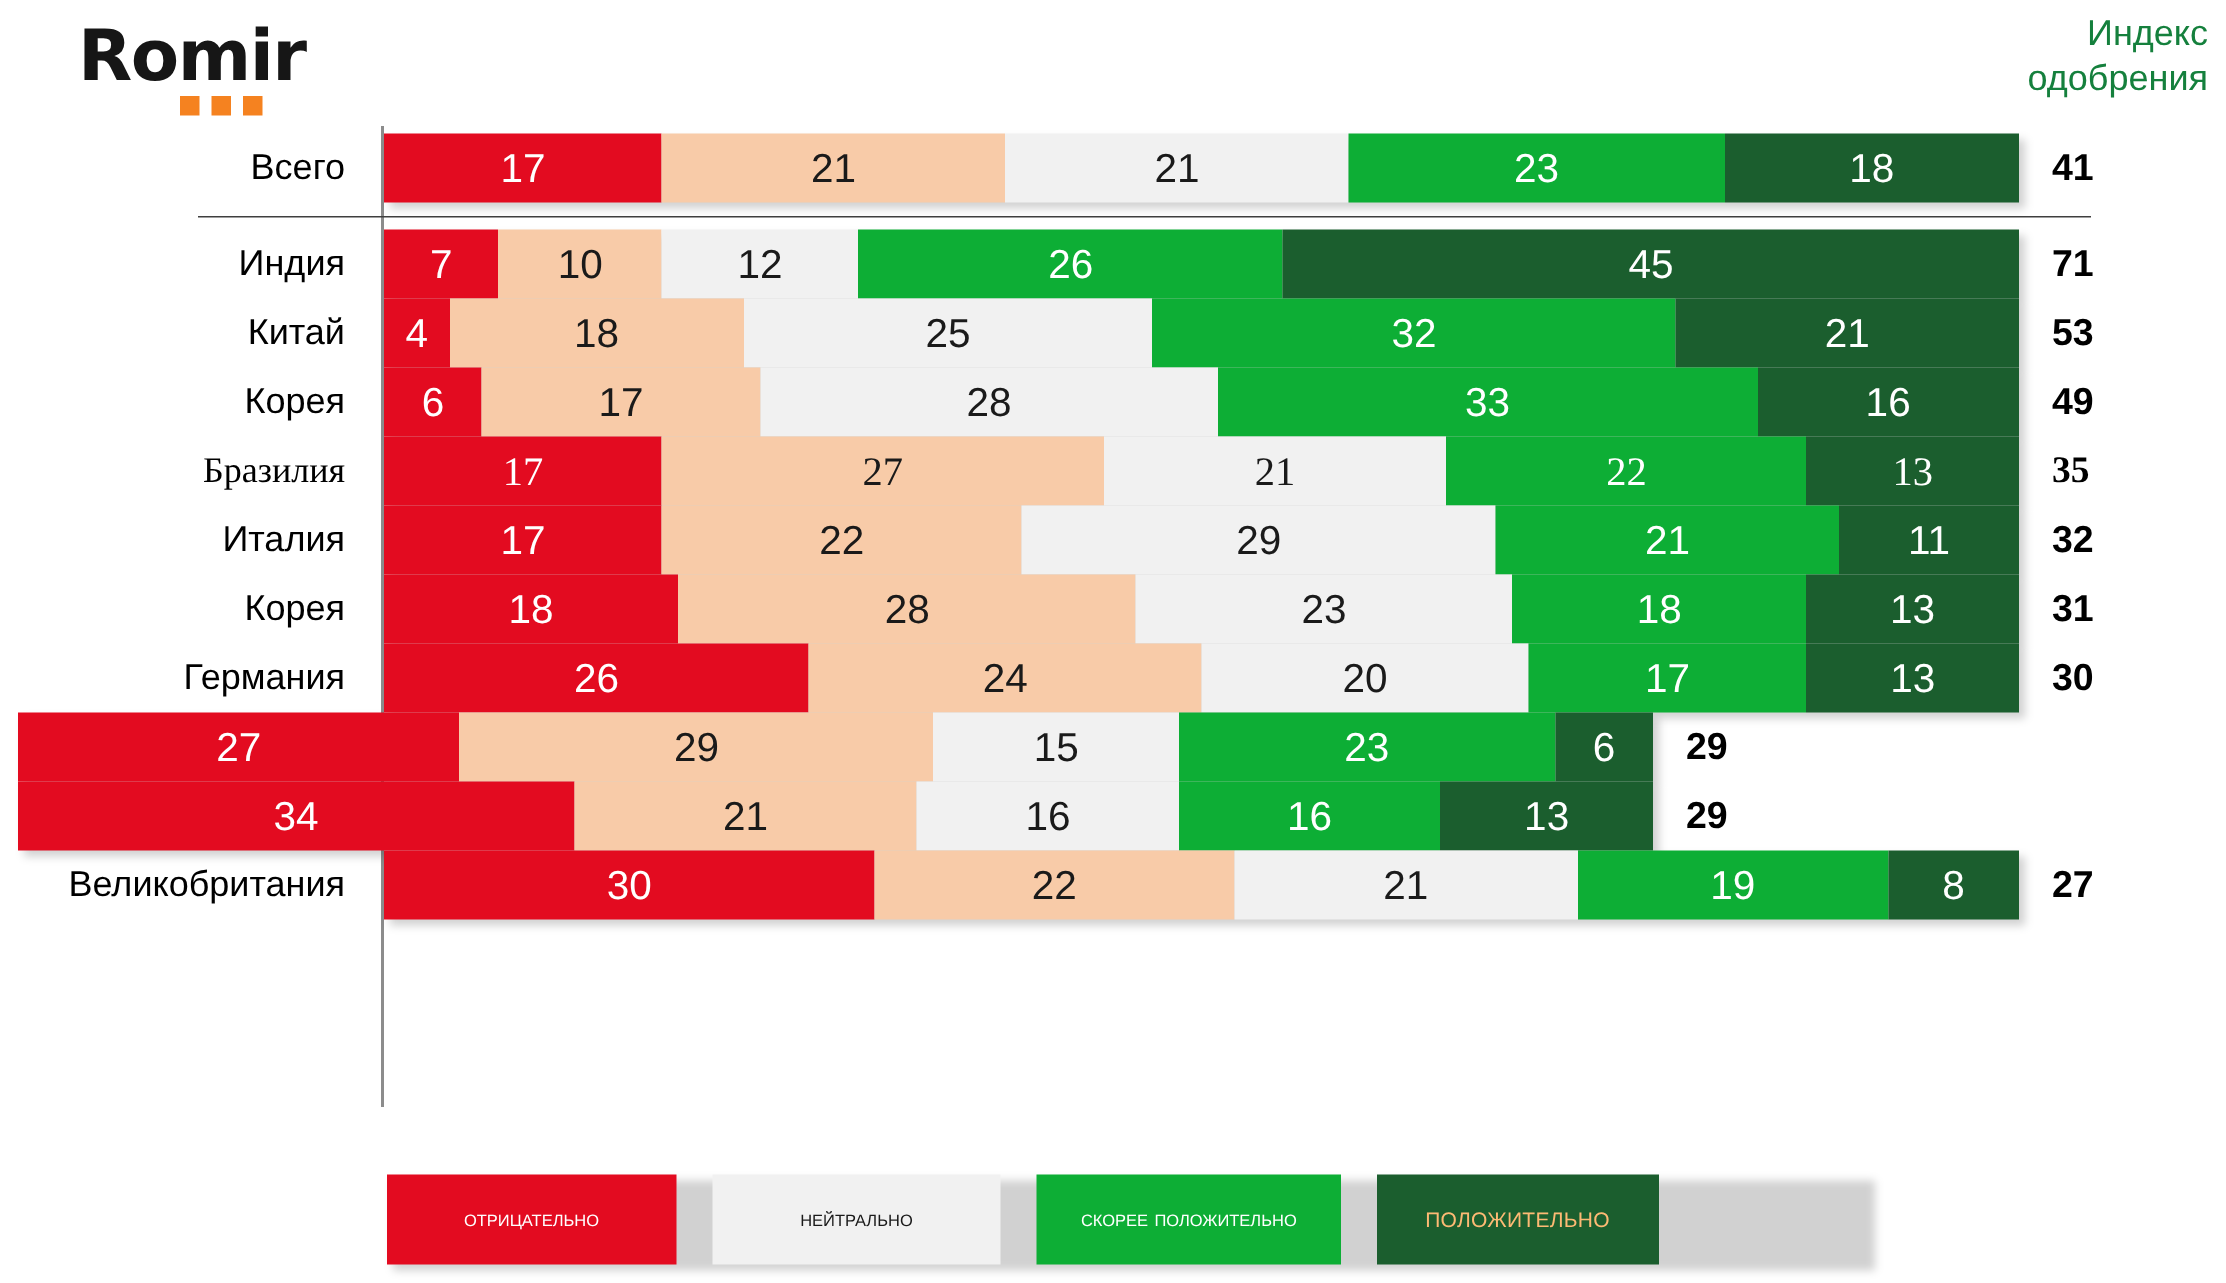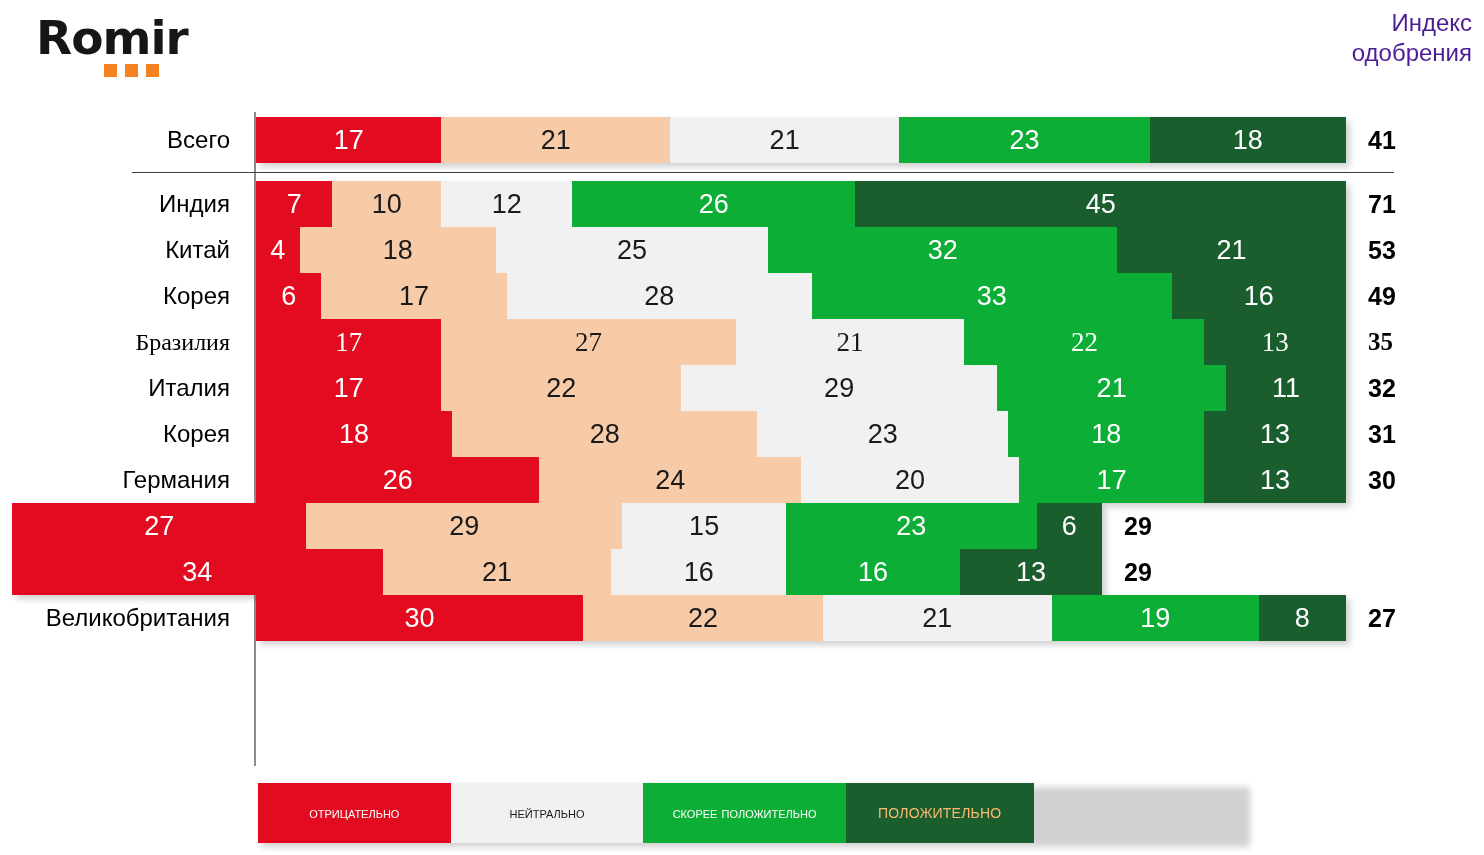--- a/index.html
+++ b/index.html
@@ -18,21 +18,21 @@
 
   
   #header {
     position: absolute;
     left: 0; top: 0;
     width: 1484px;
     height: 95px;
   }
   #logo {
     position: absolute;
-    left: 36px;
+    left: 52px;
     top: 12px;
     width: 200px;
     height: 72px;
   }
   #logo-text {
     font-family: "DejaVu Sans", sans-serif;
     font-weight: bold;
     font-size: 47px;
     letter-spacing: -1px;
     color: #161616;
@@ -53,28 +53,28 @@
   }
 
   #index-title {
     position: absolute;
     right: 12px;
     top: 8px;
     width: 260px;
     text-align: right;
     font-size: 24px;
     line-height: 30px;
-    color: #4c1d95;
+    color: #15803d;
   }
 
   
   #chart {
     position: absolute;
     left: 0;
-    top: 109px;
+    top: 81px;
     width: 1484px;
     height: 665px;
   }
   #axis-line {
     position: absolute;
     left: 254px;
     top: 3px;
     width: 2px;
     height: 654px;
     background: #8c8c8c;
@@ -150,20 +150,21 @@
   }
 
   
   #legend {
     position: absolute;
     left: 258px;
     top: 783px;
     width: 988px;
     height: 60px;
     display: flex;
+    gap: 24px;
   }
   #legend::after {
     content: "";
     position: absolute;
     left: 4px;
     right: -4px;
     top: 4px;
     bottom: -4px;
     background: rgba(0,0,0,0.18);
     filter: blur(3px);

